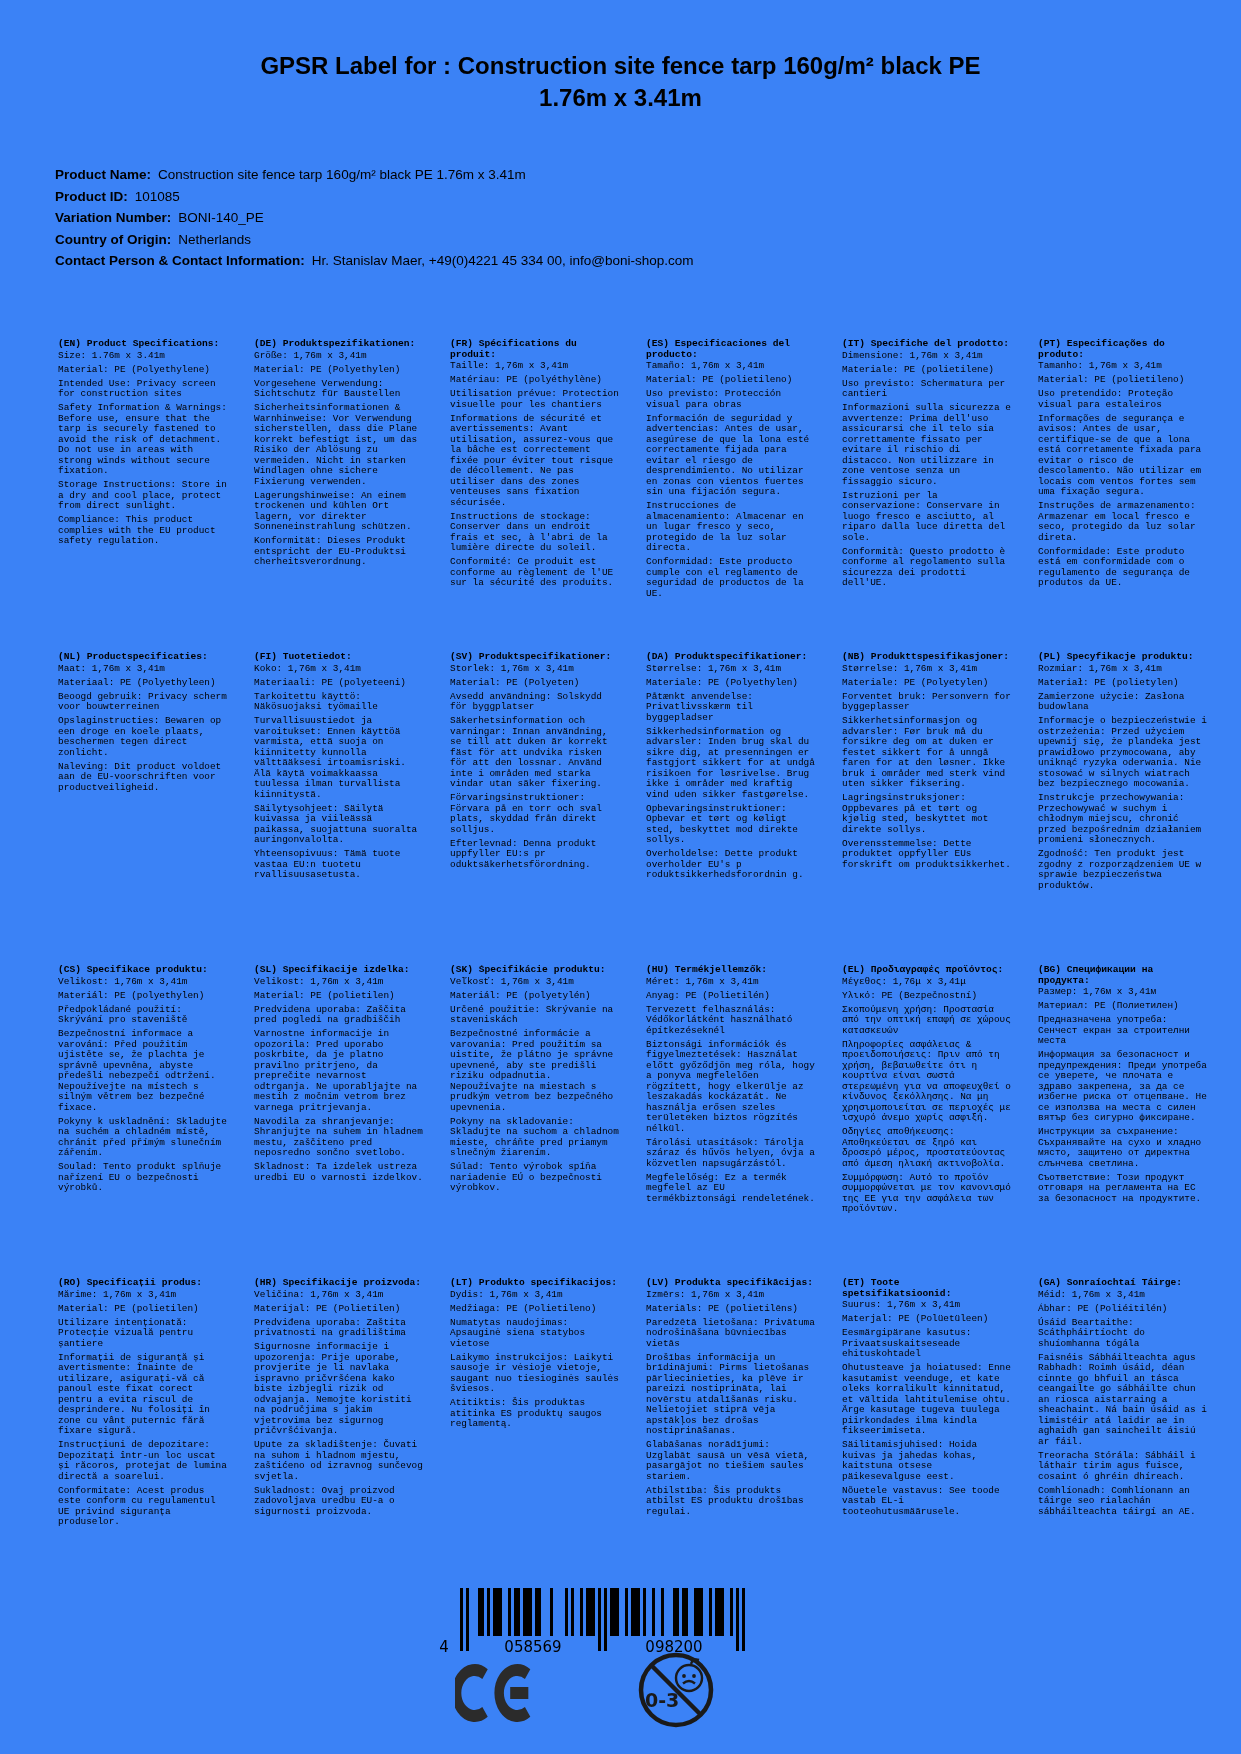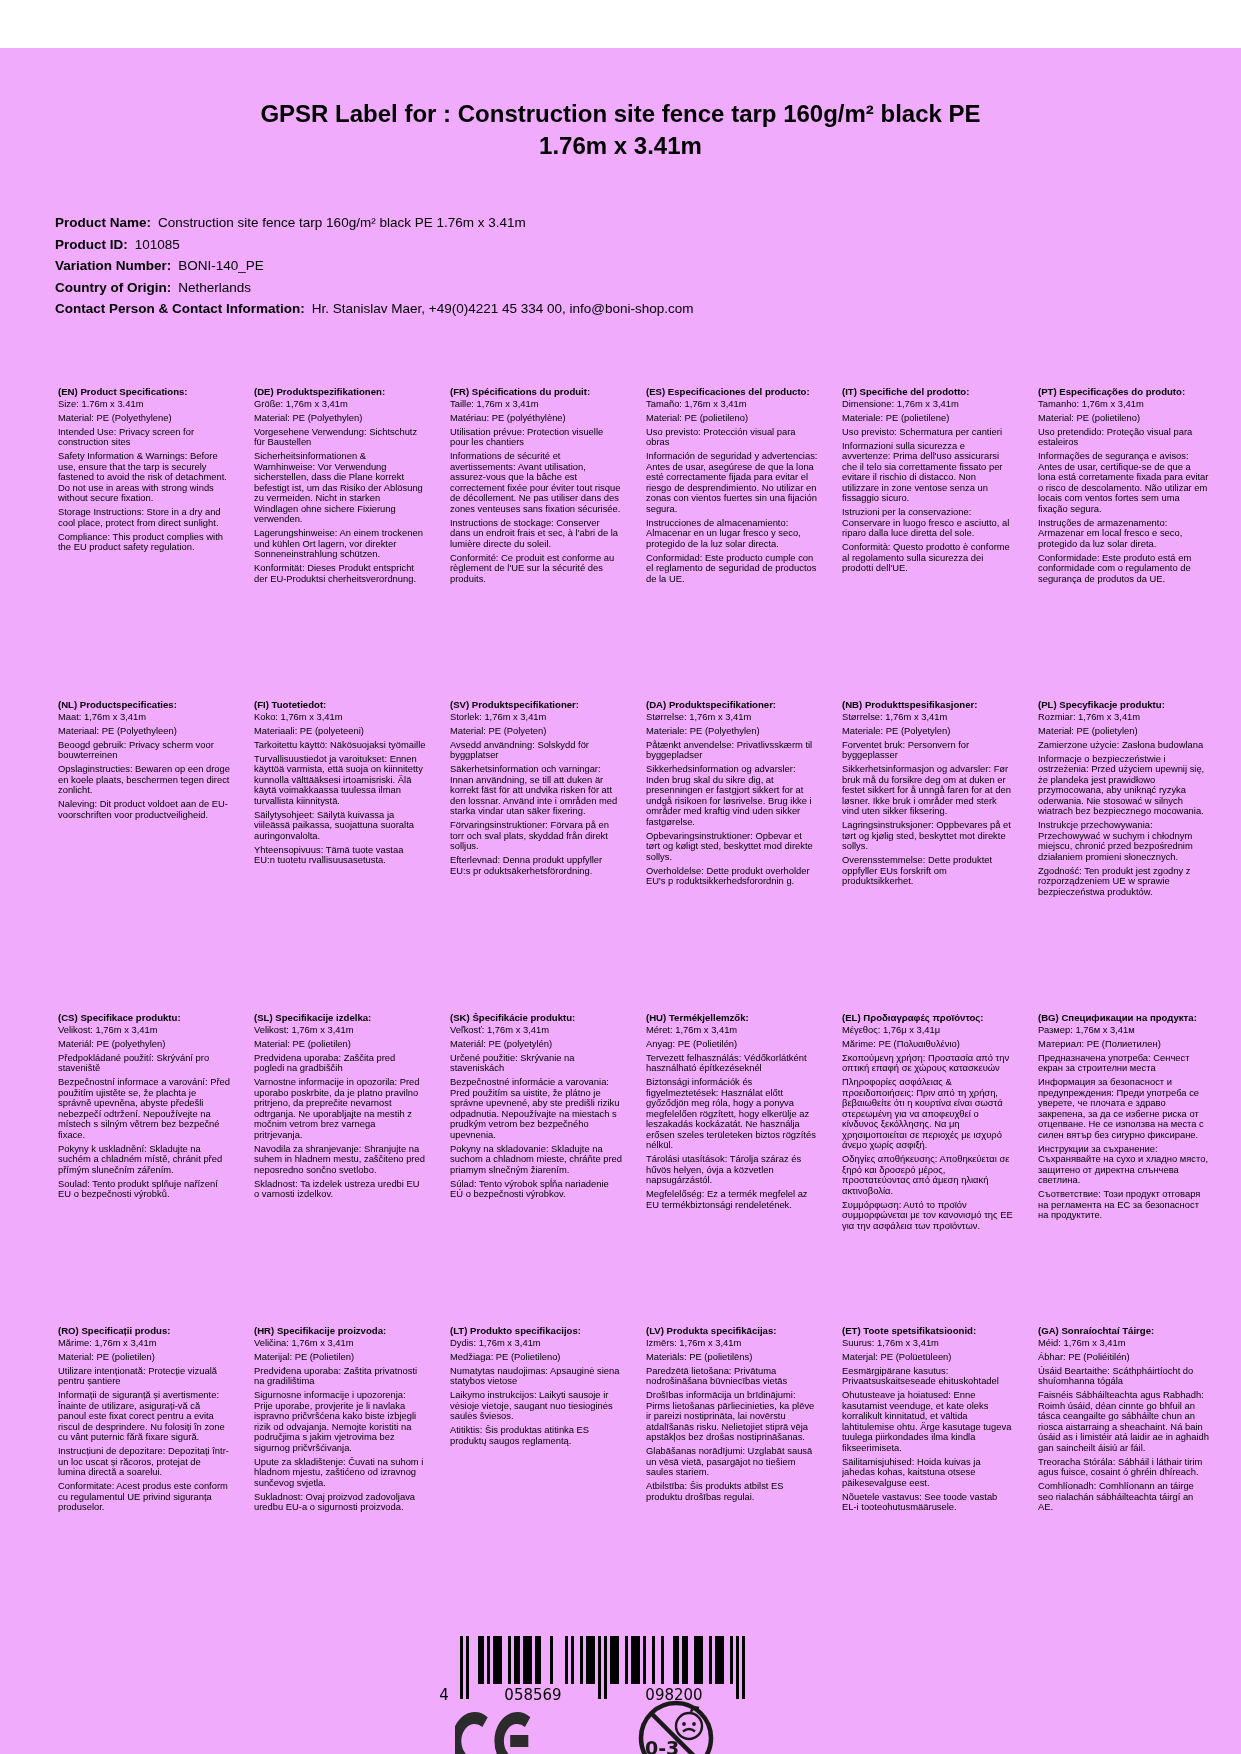--- a/index.html
+++ b/index.html
@@ -1,26 +1,26 @@
 <!DOCTYPE html>
 <html><head>
 <meta charset="utf-8">
 <style>
   html,body{margin:0;padding:0;}
   body{width:1241px;height:1754px;background:#ffffff;color:#000;position:relative;
        font-family:"Liberation Sans",sans-serif;}
-  .page{position:absolute;inset:0;background:#f0abfc;margin-top:48px;}
+  .page{position:absolute;inset:0;background:#3b82f6;}
   .doc-title{position:absolute;top:50px;left:0;width:1241px;text-align:center;
              font-weight:bold;font-size:24px;line-height:32px;letter-spacing:0;}
   .product-info{position:absolute;left:55px;top:164px;font-size:13.5px;line-height:21.6px;}
   .pi-row .pi-label{font-weight:bold;margin-right:7px;}
   .spec-grid{position:absolute;left:58px;top:339px;display:grid;
              grid-template-columns:repeat(6,172px);column-gap:24px;
              grid-template-rows:repeat(4,313px);}
-  .spec-block{font-family:Liberation Sans, sans-serif;font-size:9.4px;line-height:10.5px;
+  .spec-block{font-family:Liberation Mono, monospace;font-size:9.4px;line-height:10.5px;
               overflow:hidden;}
   .spec-title{font-weight:bold;font-size:9.6px;margin:0 0 1px 0;}
   .spec-p{margin:0 0 3.5px 0;}
   .footer{position:absolute;left:0;top:1580px;width:1241px;height:174px;}
   .barcode-wrap{position:absolute;left:436px;top:8px;}
   .barcode-wrap svg{display:block;}
   .bc-digits{font-family:"DejaVu Sans",sans-serif;font-size:15px;}
   .ce-wrap{position:absolute;left:455px;top:81px;}
   .age-wrap{position:absolute;left:636px;top:70px;}
 </style>
@@ -192,21 +192,21 @@
     <p class="spec-p">Méret: 1,76m x 3,41m</p>
         <p class="spec-p">Anyag: PE (Polietilén)</p>
         <p class="spec-p">Tervezett felhasználás: Védőkorlátként használható építkezéseknél</p>
         <p class="spec-p">Biztonsági információk és figyelmeztetések: Használat előtt győződjön meg róla, hogy a ponyva megfelelően rögzített, hogy elkerülje az leszakadás kockázatát. Ne használja erősen szeles területeken biztos rögzítés nélkül.</p>
         <p class="spec-p">Tárolási utasítások: Tárolja száraz és hűvös helyen, óvja a közvetlen napsugárzástól.</p>
         <p class="spec-p">Megfelelőség: Ez a termék megfelel az EU termékbiztonsági rendeletének.</p>
       </div>
       <div class="spec-block">
       <p class="spec-title">(EL) Προδιαγραφές προϊόντος:</p>
     <p class="spec-p">Μέγεθος: 1,76μ x 3,41μ</p>
-        <p class="spec-p">Mărime: PE (Πολυαιθυλένιο)</p>
+        <p class="spec-p">Υλικό: PE (Bezpečnostní)</p>
         <p class="spec-p">Σκοπούμενη χρήση: Προστασία από την οπτική επαφή σε χώρους κατασκευών</p>
         <p class="spec-p">Πληροφορίες ασφάλειας &amp; προειδοποιήσεις: Πριν από τη χρήση, βεβαιωθείτε ότι η κουρτίνα είναι σωστά στερεωμένη για να αποφευχθεί ο κίνδυνος ξεκόλλησης. Να μη χρησιμοποιείται σε περιοχές με ισχυρό άνεμο χωρίς ασφιξή.</p>
         <p class="spec-p">Οδηγίες αποθήκευσης: Αποθηκεύεται σε ξηρό και δροσερό μέρος, προστατεύοντας από άμεση ηλιακή ακτινοβολία.</p>
         <p class="spec-p">Συμμόρφωση: Αυτό το προϊόν συμμορφώνεται με τον κανονισμό της ΕΕ για την ασφάλεια των προϊόντων.</p>
       </div>
       <div class="spec-block">
       <p class="spec-title">(BG) Спецификации на продукта:</p>
     <p class="spec-p">Размер: 1,76м x 3,41м</p>
         <p class="spec-p">Материал: PE (Полиетилен)</p>
         <p class="spec-p">Предназначена употреба: Сенчест екран за строителни места</p>

